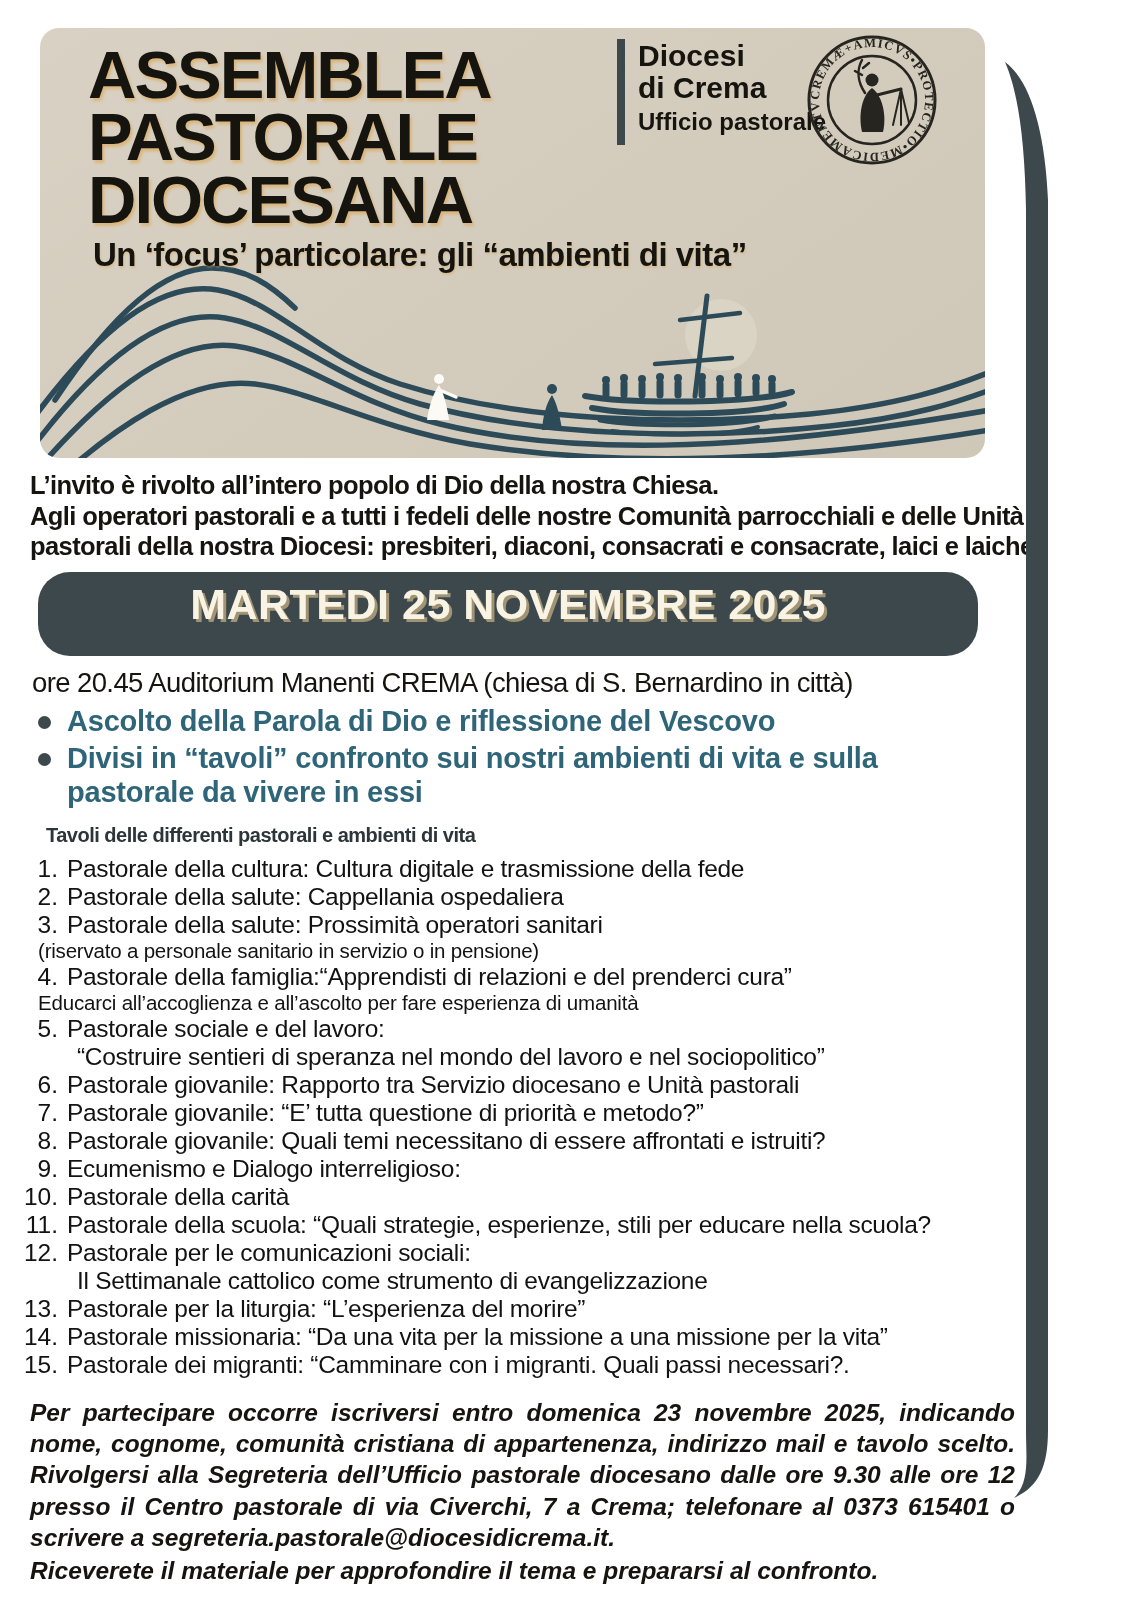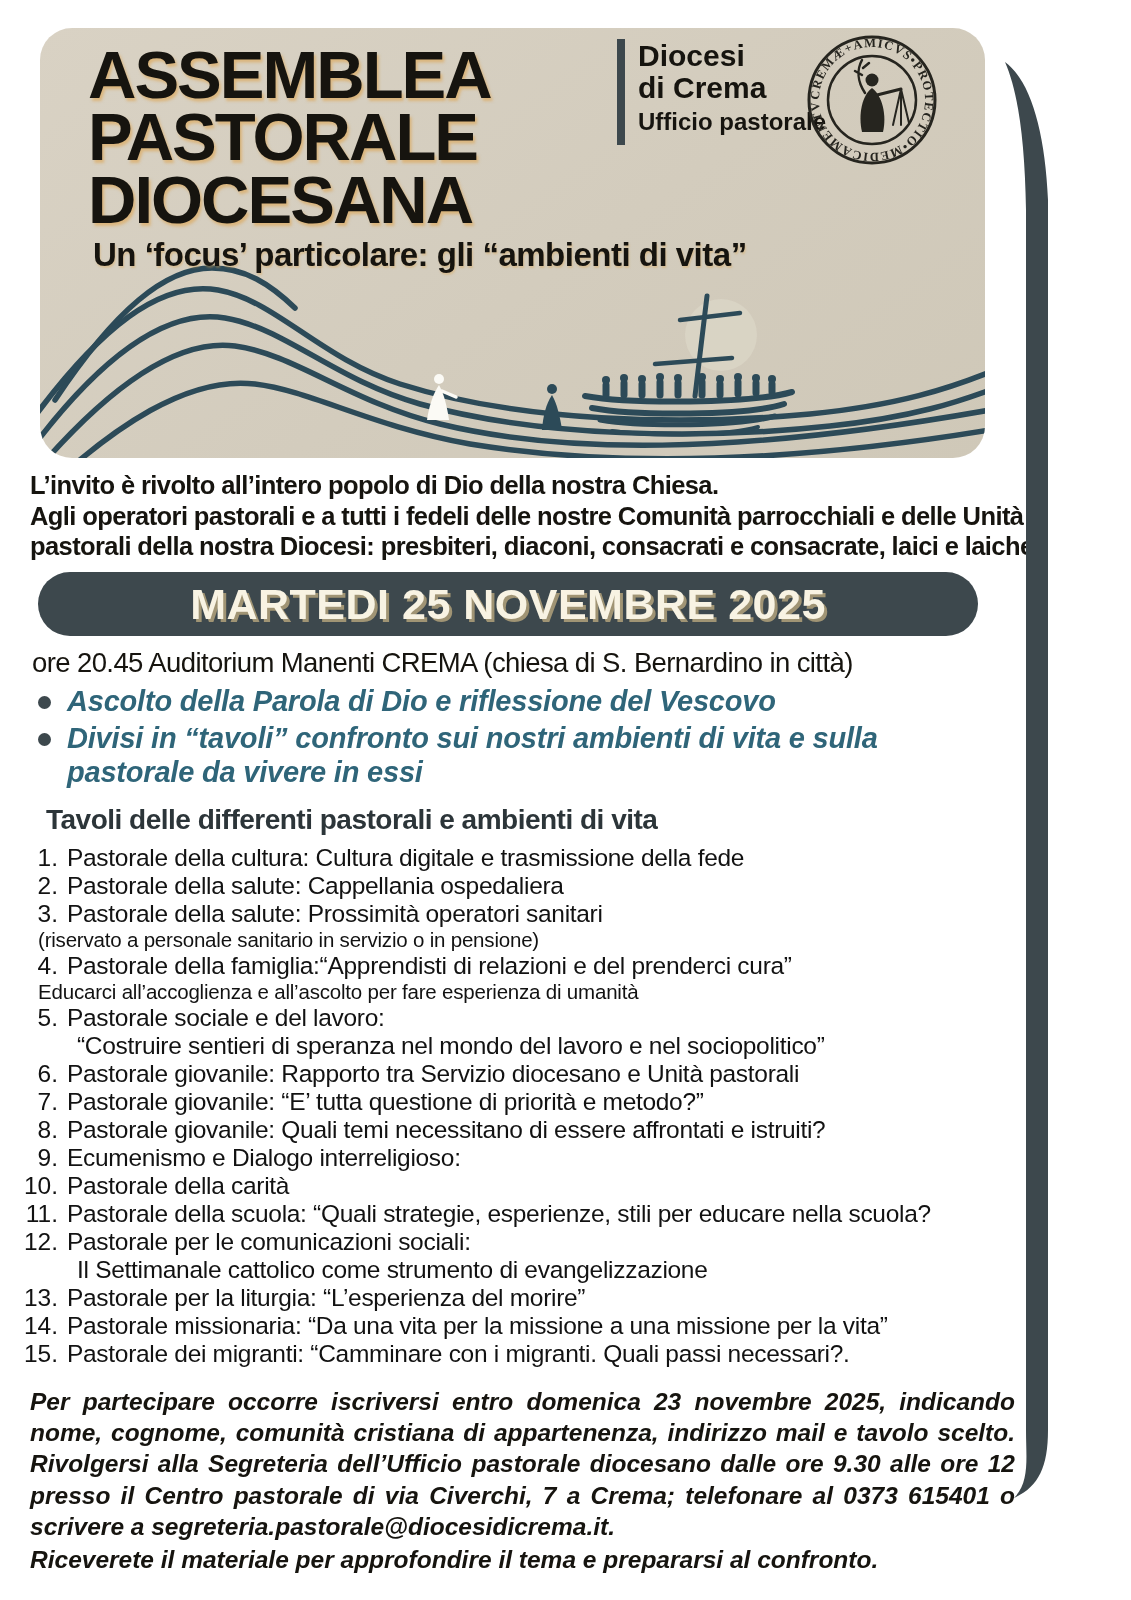--- a/index.html
+++ b/index.html
@@ -10,21 +10,21 @@
   html,body{margin:0;padding:0;}
   body{
     width:1131px;height:1600px;background:#ffffff;position:relative;overflow:hidden;
     font-family:"Liberation Sans", sans-serif;color:var(--c-ink);
   }
   .stripe{position:absolute;top:0;right:0;z-index:1;}
   
   .header-card{
     position:relative;z-index:2;margin:28px 0 0 40px;width:945px;height:430px;
     background:linear-gradient(145deg,#d9d2c4 0%,#d3ccbd 55%,#cfc8b8 100%);
-    border-radius:32px;overflow:hidden;
+    border-radius:19px;overflow:hidden;
   }
   .waves{position:absolute;left:0;top:0;width:945px;height:430px;}
   .title{
     position:absolute;left:48px;top:16px;margin:0;
     font-size:67px;font-weight:900;line-height:.93;letter-spacing:-2px;color:var(--c-ink);
     text-shadow:2px 3px 3px rgba(222,160,70,.55);
   }
   .title span{display:block;}
   .subtitle{
     position:absolute;left:53px;top:208px;font-size:33px;font-weight:700;
@@ -34,33 +34,33 @@
   .org-bar{width:8px;height:106px;background:var(--c-slate);}
   .org-text{margin-left:13px;padding-top:1px;}
   .org-l1{font-size:30px;font-weight:800;line-height:1.06;}
   .org-l3{font-size:24px;font-weight:700;margin-top:4px;}
   .seal{position:absolute;right:46px;top:5px;}
   
   .intro{margin:12px 90px 0 30px;font-size:25.5px;font-weight:700;line-height:1.2;letter-spacing:-.6px;}
   .intro span{display:inline;}
   .intro .l1{display:block;}
   
-  .banner{position:relative;z-index:2;margin:10px 0 0 38px;width:940px;height:64px;background:var(--c-slate);border-radius:32px;text-align:center;}
+  .banner{position:relative;z-index:2;margin:10px 0 0 38px;width:940px;height:84px;background:var(--c-slate);border-radius:32px;text-align:center;}
   .banner span{
     font-size:43px;font-weight:900;color:var(--c-cream);line-height:64px;letter-spacing:.5px;
     text-shadow:3px 3px 0 var(--c-bshadow);white-space:nowrap;
   }
   
   .venue{margin:11px 40px 0 32px;font-size:27.5px;font-weight:400;letter-spacing:-.6px;white-space:nowrap;}
   .bullets{list-style:none;margin:6px 0 0 0;padding:0 100px 0 38px;}
-  .bullets li{display:flex;gap:16px;margin-top:3px;font-style:italic;}
+  .bullets li{display:flex;gap:16px;margin-top:3px;}
   .dot{flex:0 0 13px;width:13px;height:13px;border-radius:50%;background:var(--c-slate);margin-top:11px;}
   .btext{font-size:29px;font-weight:800;color:var(--c-teal);line-height:1.17;letter-spacing:-.2px;max-width:900px;}
   
-  .theading{margin:14px 0 0 46px;font-size:28px;font-weight:900;color:var(--c-heading);letter-spacing:-.5px;}
+  .theading{margin:14px 0 0 46px;font-size:20px;font-weight:900;color:var(--c-heading);letter-spacing:-.5px;}
   .tlist{margin:8px 10px 0 0;padding:0;color:#121212;}
   .trow{display:flex;}
   .tnum{flex:0 0 58px;text-align:right;font-size:24.5px;line-height:28px;}
   .ttext{margin-left:9px;font-size:24.5px;line-height:28px;letter-spacing:-.3px;}
   .tnote{margin-left:38px;font-size:20.5px;line-height:24px;letter-spacing:-.2px;}
   .tcont{margin-left:77px;font-size:24.5px;line-height:28px;letter-spacing:-.3px;}
   
   .footer{margin:18px 116px 0 30px;font-style:italic;font-weight:700;}
   .f1{margin:0;font-size:24.5px;line-height:1.28;text-align:justify;}
   .f2{margin:2px 0 0 0;font-size:24.5px;line-height:1.28;}

